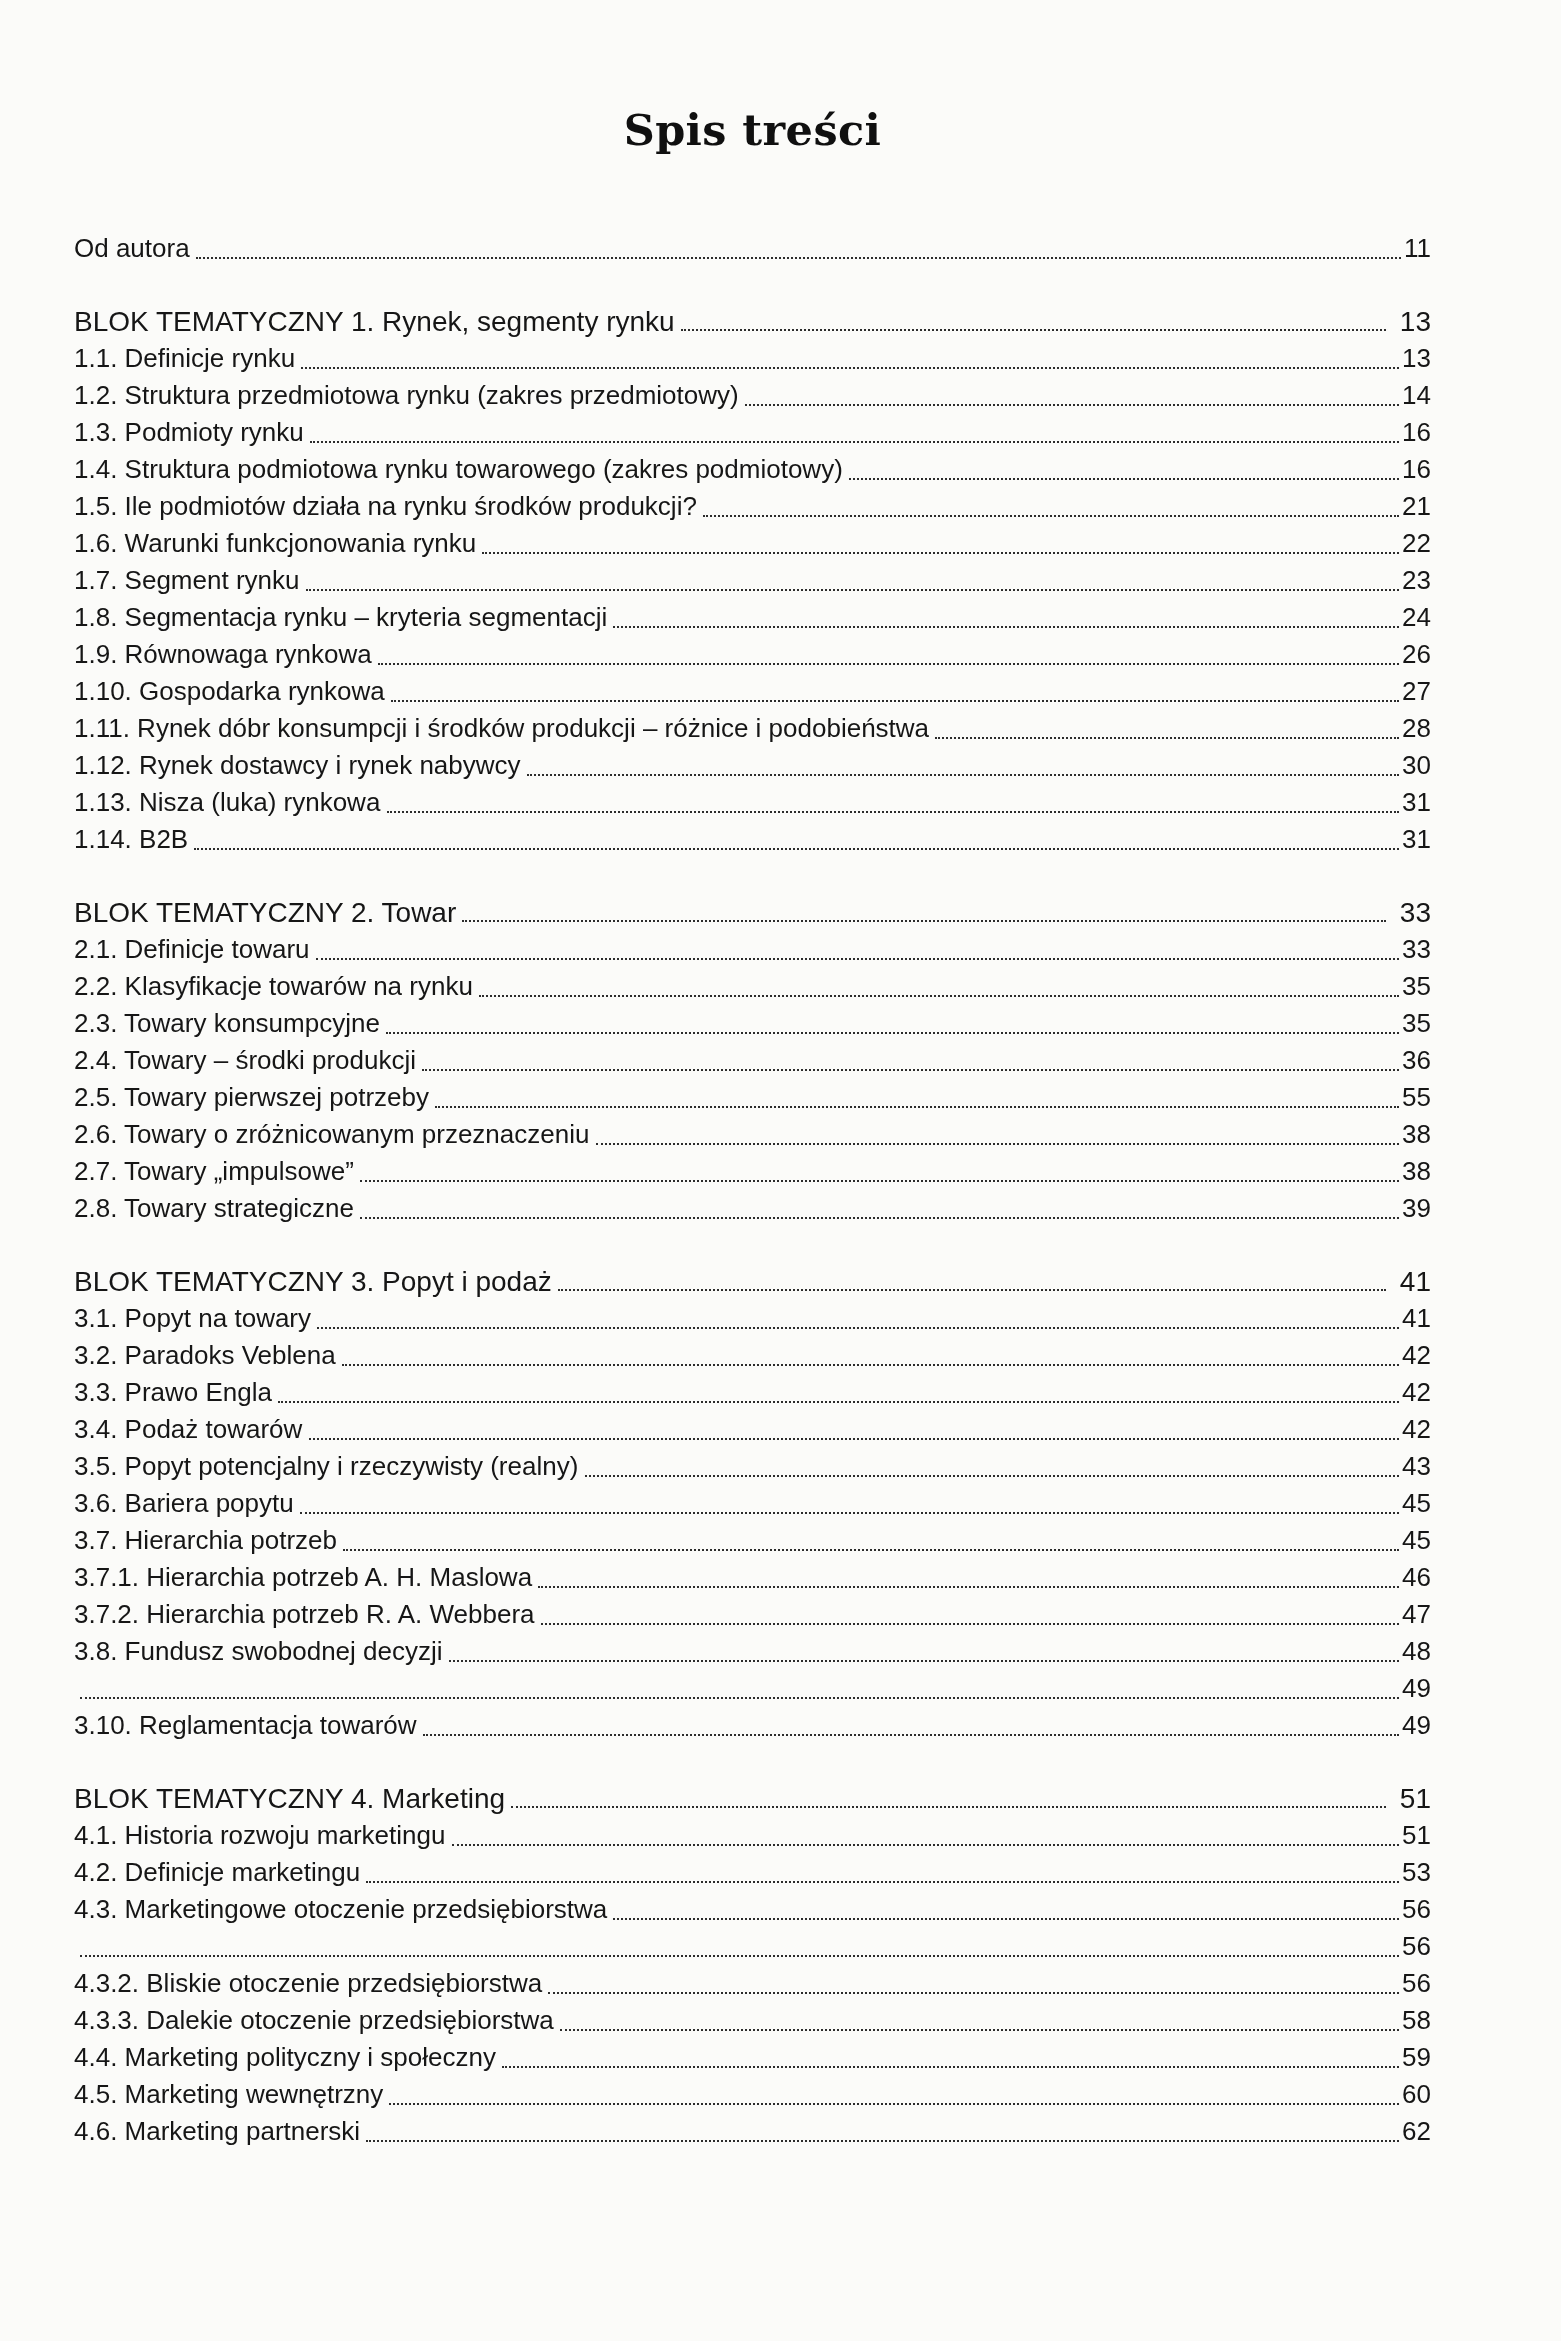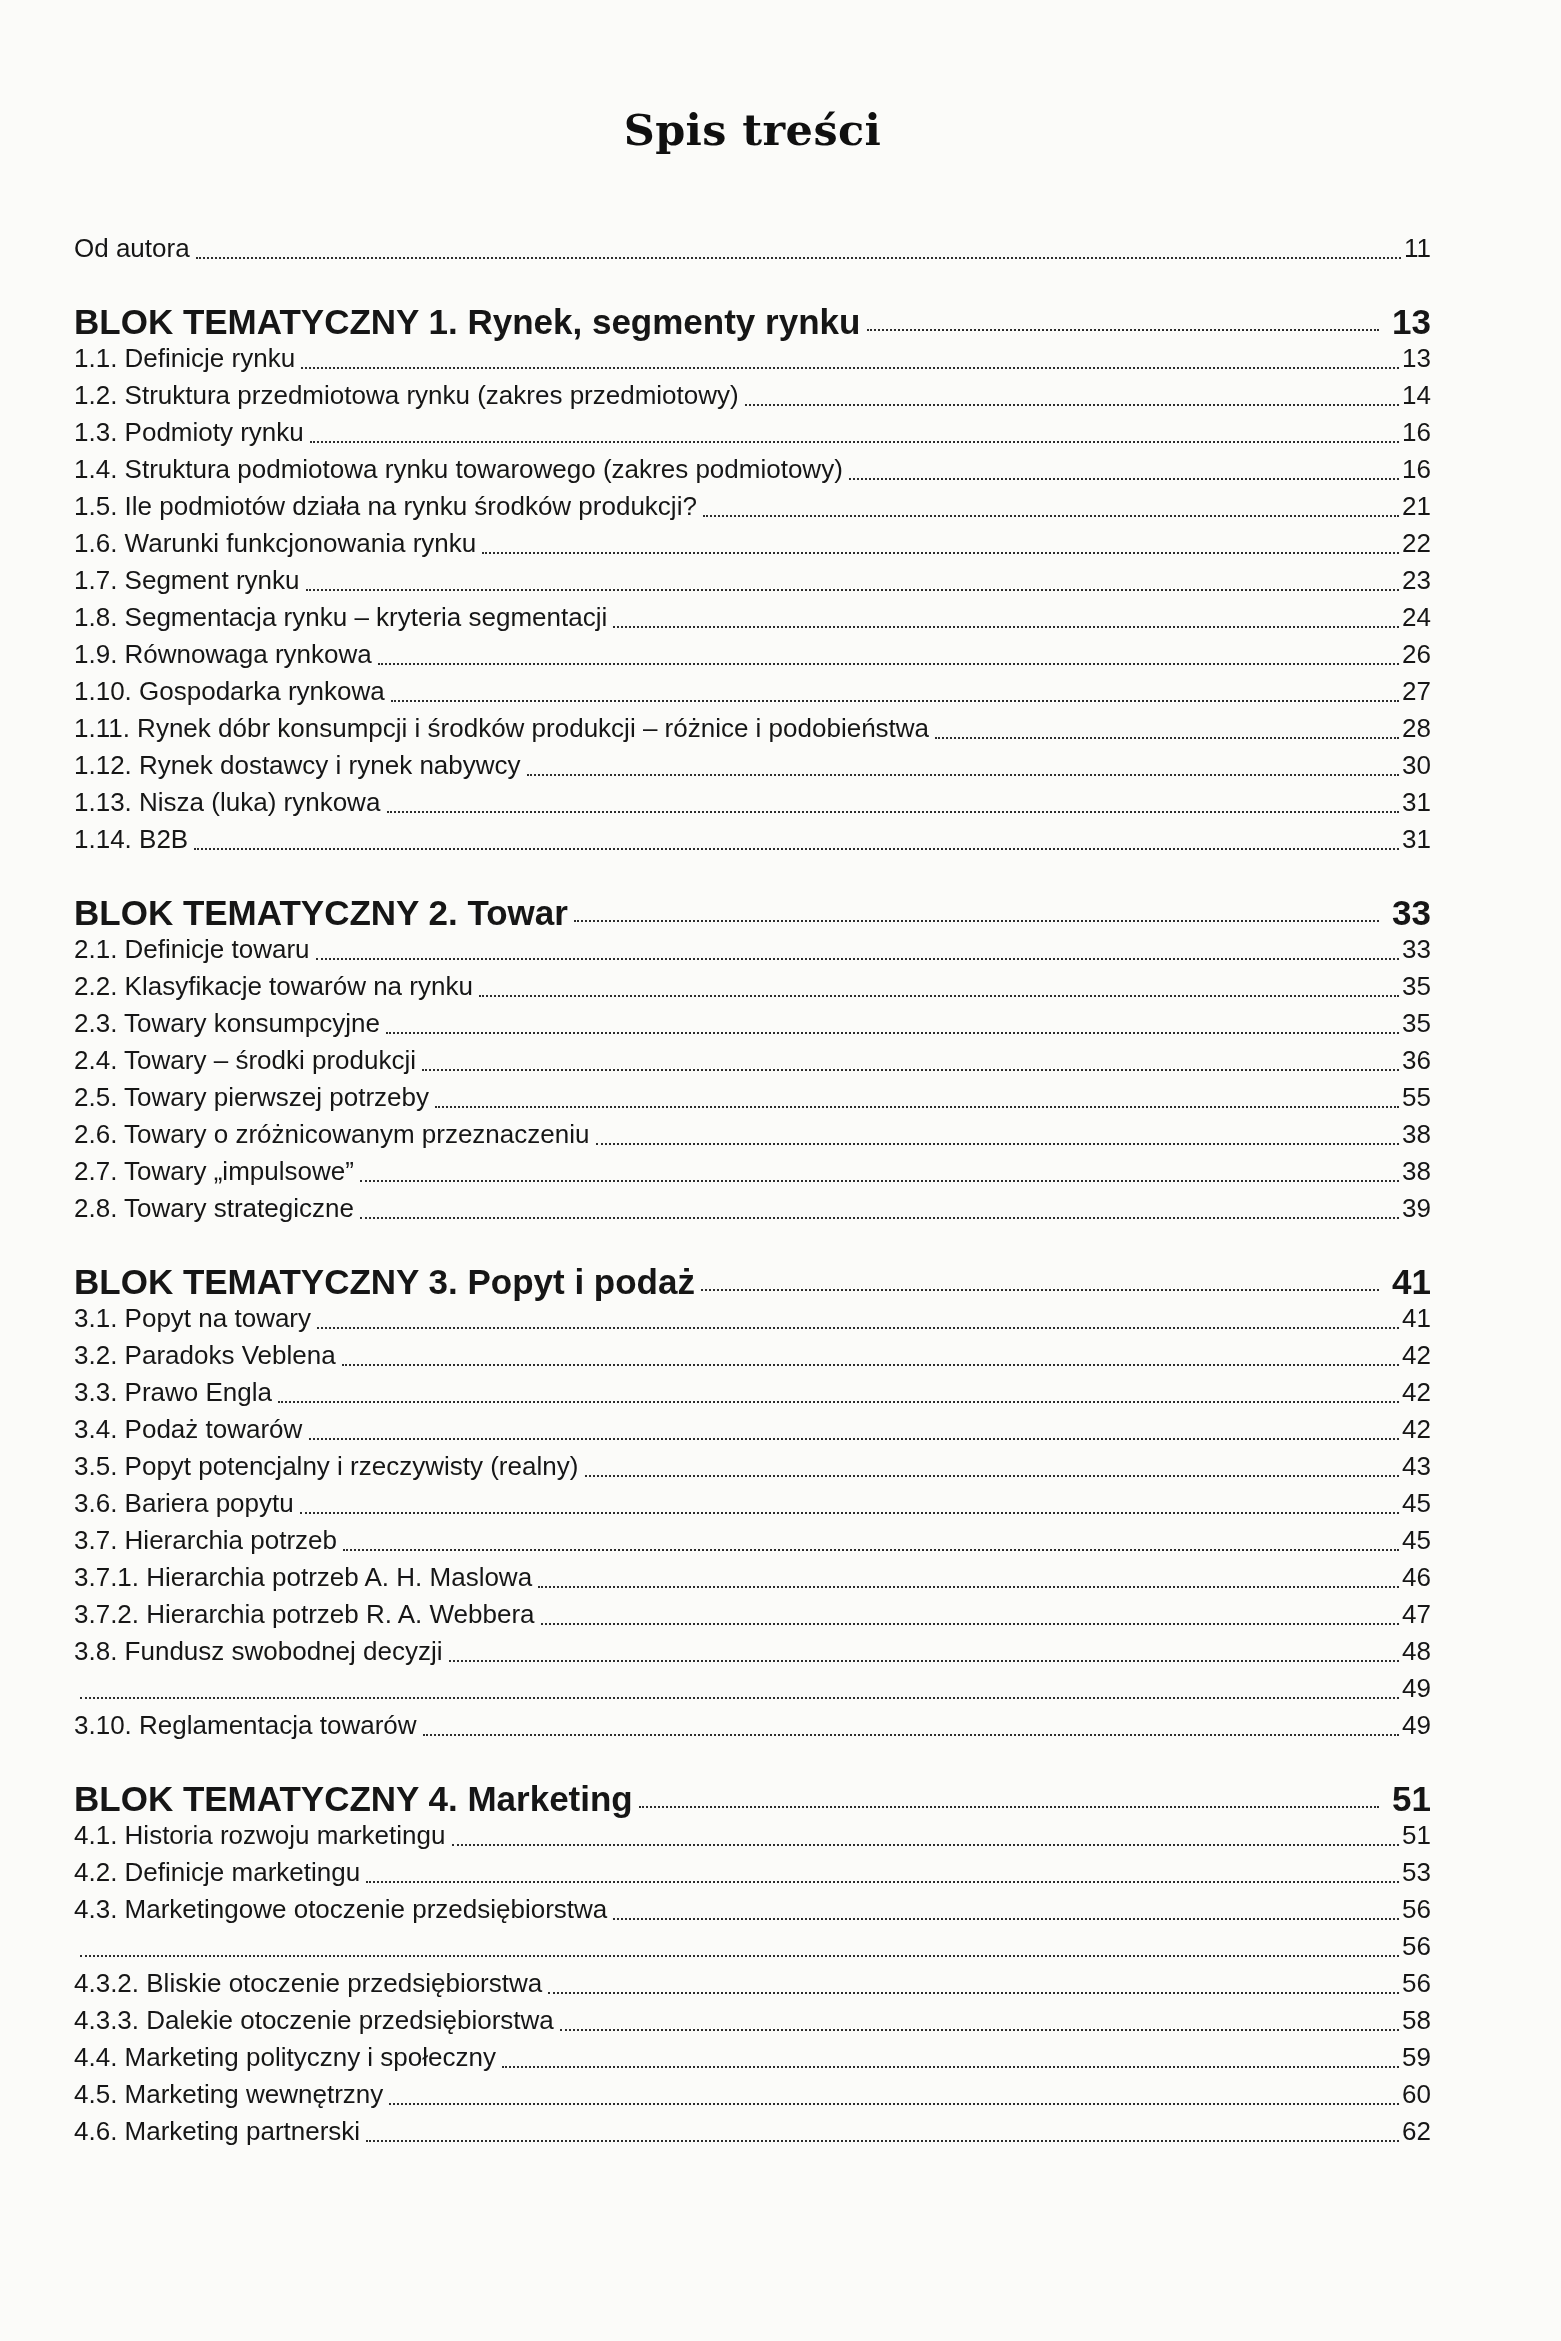--- a/index.html
+++ b/index.html
@@ -38,22 +38,22 @@
   .toc-dots {
     flex: 1 1 auto;
     min-width: 21.4px;
     border-bottom: 2.7px dotted #2c2c2c;
     margin: 0 2.7px 8px 6.2px;
   }
   .toc-page { flex: 0 0 auto; }
   .toc-preamble { margin-bottom: 10.7px; text-align: center; }
   .toc-section { margin-top: 36px; }
   .toc-heading {
-    font-weight: 700;
-    font-size: 35px;
+    font-weight: 400;
+    font-size: 28px;
   }
   .toc-heading .toc-page { padding-left: 10.7px; }
   .toc-heading .toc-dots { margin-bottom: 9px; }
 </style>
 </head>
 <body>
 
 <div class="page">
   <h1 class="title">Spis treści</h1>
   <div class="toc">

